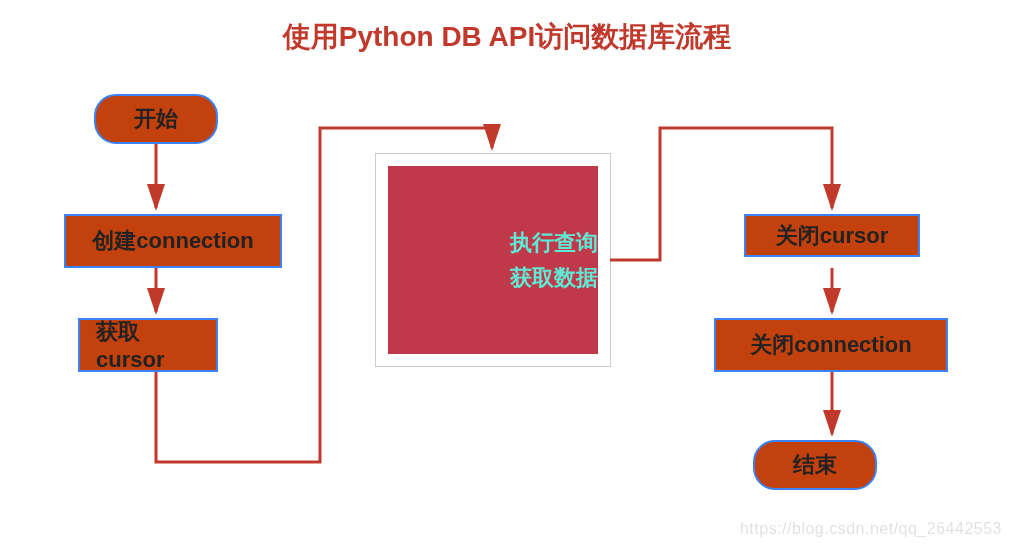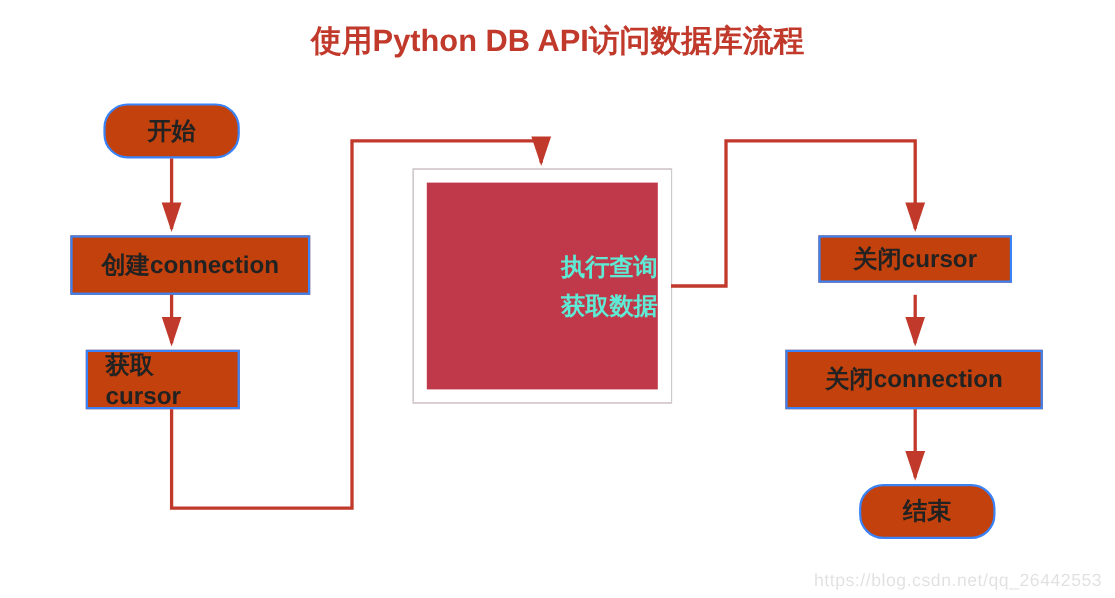--- a/index.html
+++ b/index.html
@@ -78,21 +78,21 @@
 
 <div class="center-box" style="left:376px; top:154px; width:234px; height:212px;">
   <div>执行查询</div>
   <div>获取数据</div>
 </div>
 
 <div class="box" style="left:744px; top:214px; width:176px; height:43px;">关闭cursor</div>
 
 <div class="box" style="left:714px; top:318px; width:234px; height:54px;">关闭connection</div>
 
-<div class="box rounded" style="left:781px; top:440px; width:124px; height:50px;">结束</div>
+<div class="box rounded" style="left:753px; top:440px; width:124px; height:50px;">结束</div>
 
 <svg class="connectors">
   <defs>
     <marker id="arrow" markerWidth="10" markerHeight="10" refX="8" refY="3" orient="auto" markerUnits="strokeWidth">
       <path d="M0,0 L0,6 L9,3 z" fill="#c0392b"></path>
     </marker>
   </defs>
   <g stroke="#c0392b" stroke-width="3" fill="none">
 
     <line x1="156" y1="144" x2="156" y2="208" marker-end="url(#arrow)"></line>

